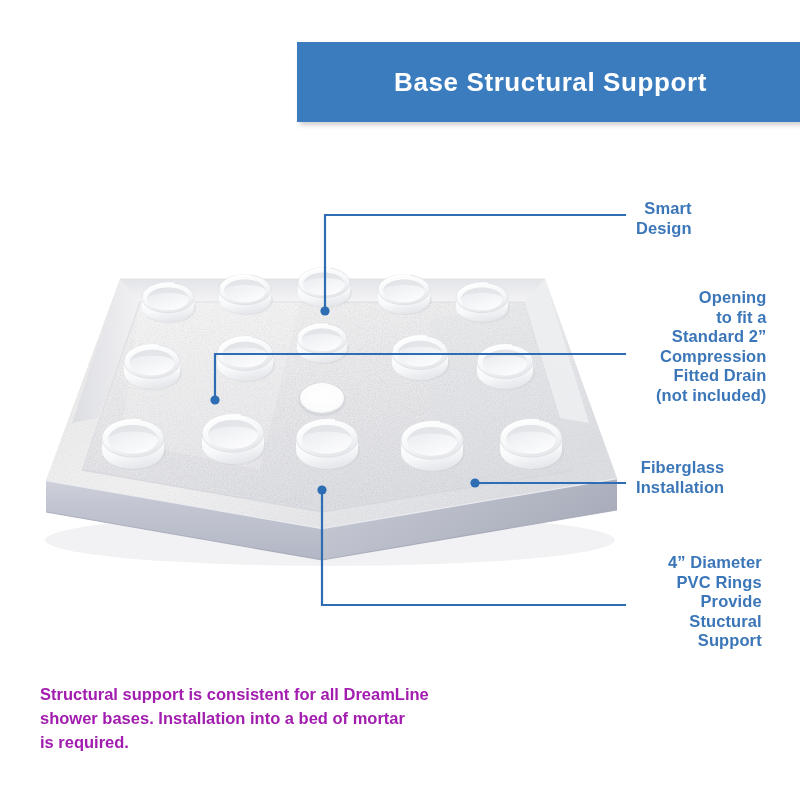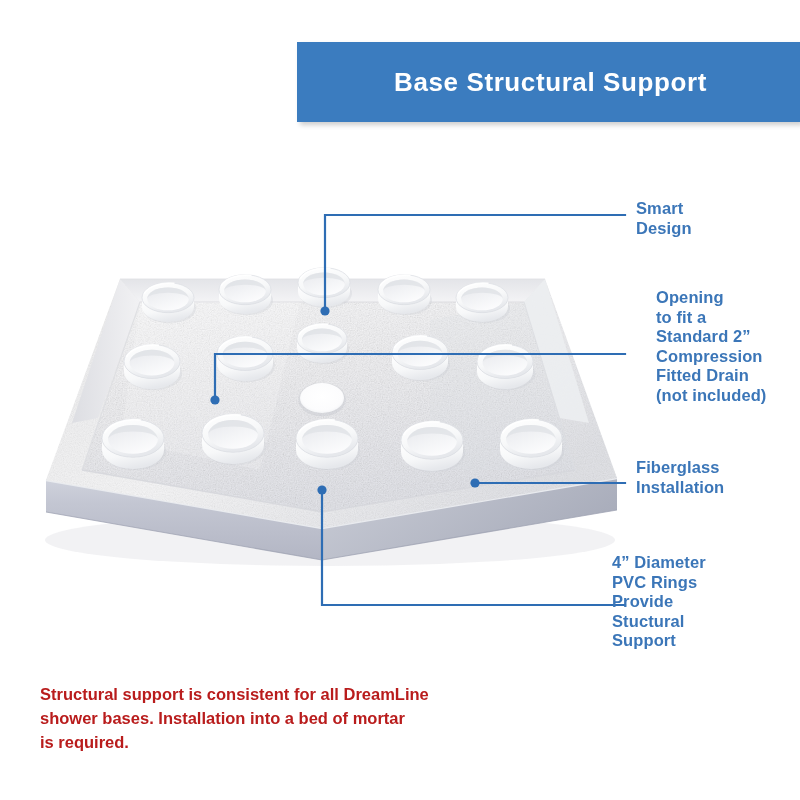--- a/index.html
+++ b/index.html
@@ -33,32 +33,33 @@
 
   
   .callout{
     position:absolute;
     color:#3b76b8;
     font-weight:bold;
     font-size:16.5px;
     line-height:19.5px;
     letter-spacing:0.1px;
     white-space:pre-line;
+    text-align:right;
   }
   #callout-smart{left:636px;top:199px;}
   #callout-opening{left:636px;top:288px;margin-left:20px;}
   #callout-fiberglass{left:636px;top:458px;}
-  #callout-pvc{left:612px;top:553px;}
+  #callout-pvc{left:668px;top:553px;}
 
   
   .footnote{
     position:absolute;
     left:40px;top:682px;
     width:600px;
-    color:#b91c1c;
+    color:#a21caf;
     font-weight:bold;
     font-size:16.5px;
     line-height:24px;
     white-space:pre-line;
   }
 
   
   #art{position:absolute;left:0;top:0;width:800px;height:800px;}
 </style>
 </head>

